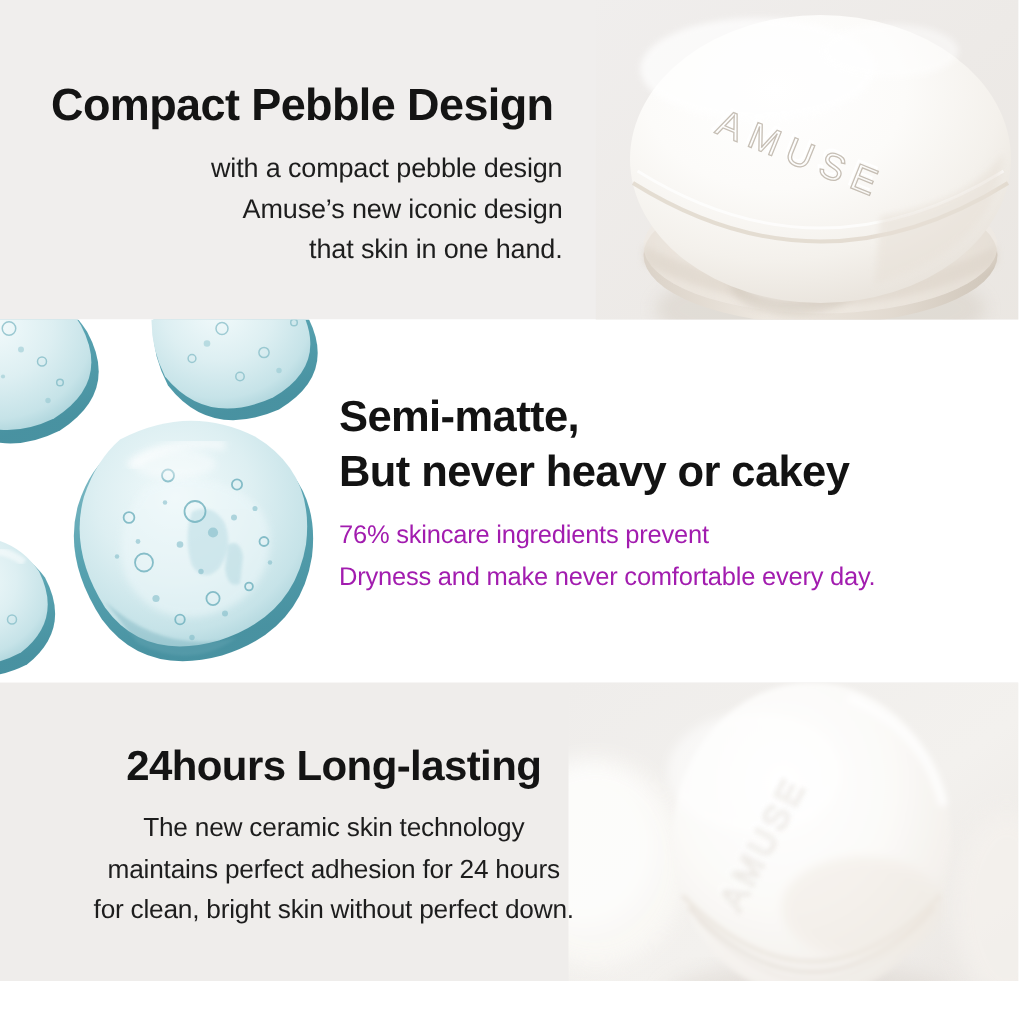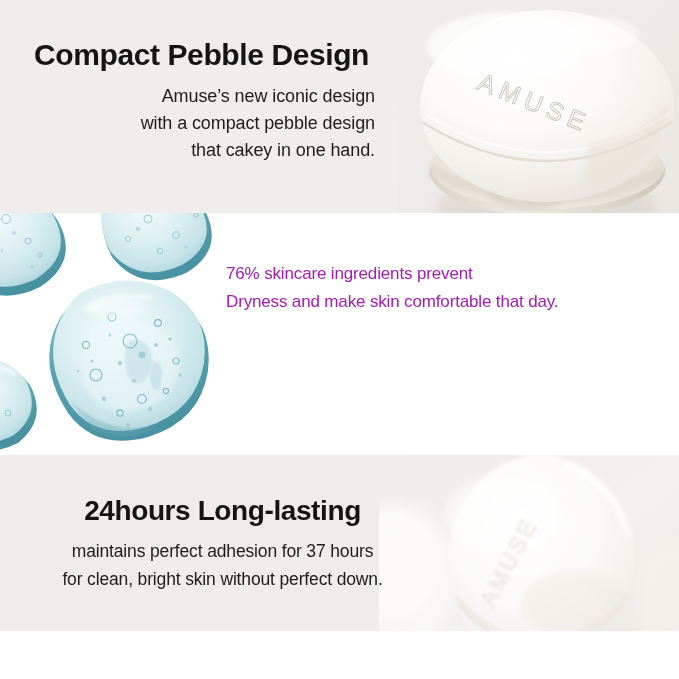--- a/index.html
+++ b/index.html
@@ -41,21 +41,21 @@
     width: 378px;
     text-align: right;
     z-index: 5;
   }
   #panel-1 .headline {
     font-size: 30px;
     font-weight: 700;
     color: #141414;
     letter-spacing: -0.4px;
     line-height: 1.15;
-    margin: 0 0 10px 0;
+    margin: 16px 0 10px 0;
     padding-right: 3px;
     text-align: left;
     padding-left: 34px;
   }
   #panel-1 .body-line {
     font-size: 18px;
     font-weight: 400;
     color: #1d1d1d;
     line-height: 1.52;
     letter-spacing: -0.1px;
@@ -106,21 +106,21 @@
     left: 0;
     top: 0;
     width: 235px;
     height: 242px;
     z-index: 2;
   }
 
   
   #panel-3 {
     top: 455px;
-    height: 176px;
+    height: 199px;
     background: #efedeb;
   }
   #panel-3 .text-block {
     position: absolute;
     left: 10px;
     top: 40px;
     width: 425px;
     text-align: center;
     z-index: 5;
   }
@@ -210,23 +210,23 @@
       <path d="M190 150 Q250 140 272 108 Q268 172 186 196 Z" fill="#e8e1d8" opacity="0.55" filter="url(#blurSm)"></path>
 
       <g opacity="0.95">
         <text font-family="'Liberation Sans', sans-serif" font-size="25" letter-spacing="6" fill="none" stroke="#ffffff" stroke-width="1.3" opacity="0.92" transform="translate(78,92) rotate(22)">AMUSE</text>
         <text font-family="'Liberation Sans', sans-serif" font-size="25" letter-spacing="6" fill="none" stroke="#b9b0a4" stroke-width="0.85" opacity="0.85" transform="translate(79,94.4) rotate(22)">AMUSE</text>
       </g>
     </svg>
 
     <div class="text-block">
       <h2 class="headline">Compact Pebble Design</h2>
+      <div class="body-line">with a compact pebble design</div>
       <div class="body-line">Amuse’s new iconic design</div>
-      <div class="body-line">with a compact pebble design</div>
-      <div class="body-line">that cakey in one hand.</div>
+      <div class="body-line">that skin in one hand.</div>
     </div>
   </section>
 
   <section class="panel" id="panel-2">
 
     <svg id="gel-photo" viewBox="0 0 235 242" aria-hidden="true">
       <defs>
         <radialGradient id="gelFill" cx="42%" cy="34%" r="72%">
           <stop offset="0%" stop-color="#f2fafb"></stop>
           <stop offset="48%" stop-color="#ddeff2"></stop>
@@ -332,22 +332,26 @@
         <g fill="none" stroke="#7fb9c4" stroke-width="1" opacity="0.7">
           <circle cx="-8" cy="176" r="4"></circle>
             <circle cx="8" cy="200" r="3"></circle>
           <circle cx="-24" cy="204" r="3.6"></circle>
         </g>
         <path d="M-28 158 Q-2 148 16 162" fill="none" stroke="#ffffff" stroke-width="5" opacity="0.5" filter="url(#gBlur)"></path>
       </g>
     </svg>
 
     <div class="text-block">
+      <h2 class="headline">
+        <span>Semi-matte,</span><br>
+        <span>But never heavy or cakey</span>
+      </h2>
       <div class="body-line">76% skincare ingredients prevent</div>
-      <div class="body-line">Dryness and make skin comfortable that day.</div>
+      <div class="body-line">Dryness and make never comfortable every day.</div>
     </div>
   </section>
 
   <section class="panel" id="panel-3">
 
     <svg id="compact-photo-3" viewBox="0 0 300 224" aria-hidden="true">
       <defs>
         <radialGradient id="upGrad" cx="40%" cy="32%" r="78%">
           <stop offset="0%" stop-color="#ffffff"></stop>
           <stop offset="50%" stop-color="#fbfaf8"></stop>
@@ -395,18 +399,19 @@
       <g opacity="0.9" filter="url(#bBlur3)">
         <text font-family="'Liberation Sans', sans-serif" font-size="23" letter-spacing="3" fill="none" stroke="#ffffff" stroke-width="1.5" opacity="0.95" transform="translate(112,152) rotate(-62)">AMUSE</text>
         <text font-family="'Liberation Sans', sans-serif" font-size="23" letter-spacing="3" fill="none" stroke="#d9d2c9" stroke-width="0.9" opacity="0.8" transform="translate(113.6,153.6) rotate(-62)">AMUSE</text>
       </g>
 
       <ellipse cx="292" cy="150" rx="36" ry="64" fill="#f5f2ee" opacity="0.75" filter="url(#bBlur2)"></ellipse>
     </svg>
 
     <div class="text-block">
       <h2 class="headline">24hours Long-lasting</h2>
-      <div class="body-line">maintains perfect adhesion for 37 hours</div>
+      <div class="body-line">The new ceramic skin technology</div>
+      <div class="body-line">maintains perfect adhesion for 24 hours</div>
       <div class="body-line">for clean, bright skin without perfect down.</div>
     </div>
   </section>
 
 </div>
 
 </body></html>

